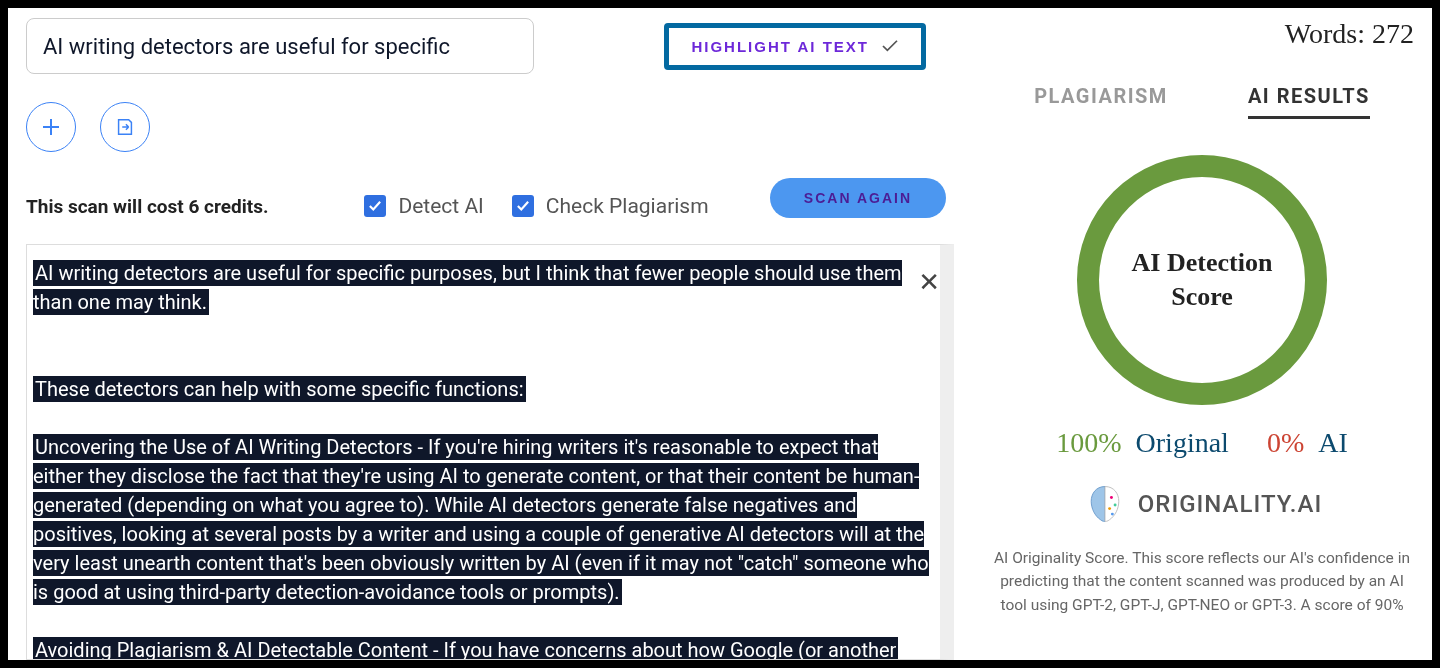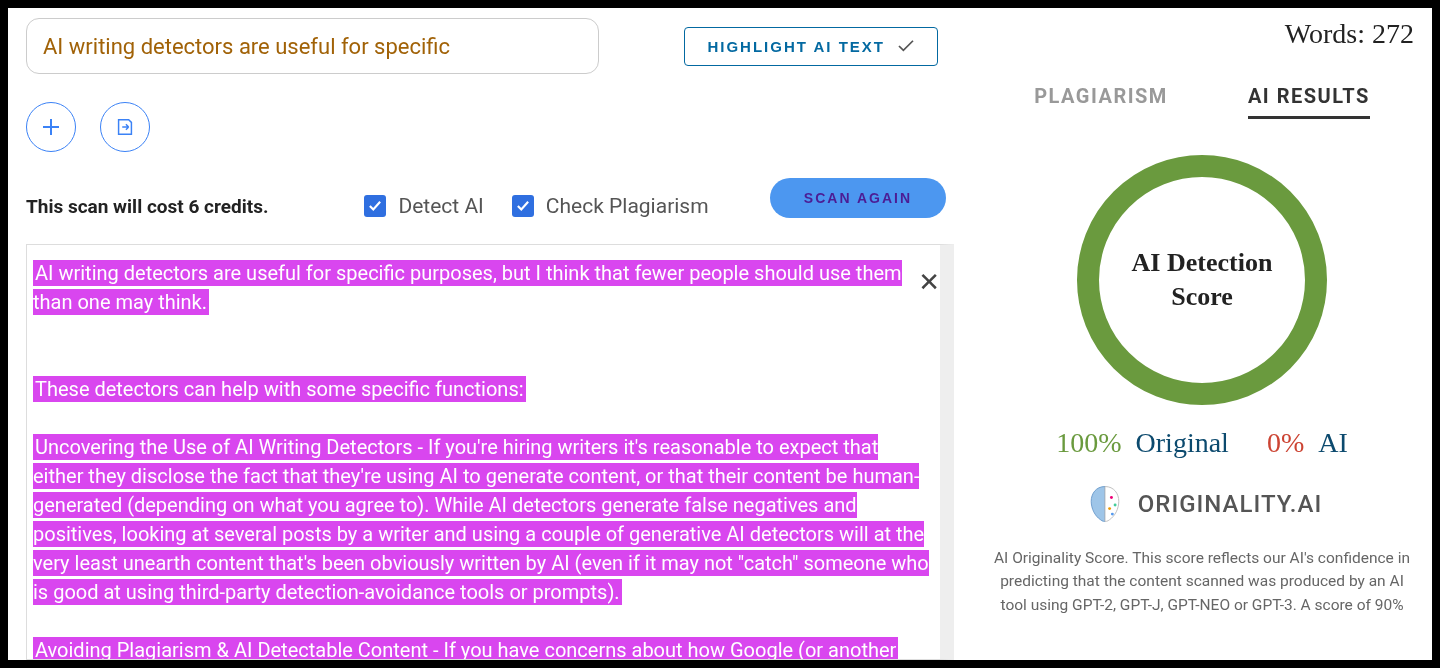--- a/index.html
+++ b/index.html
@@ -29,41 +29,41 @@
   flex-direction: column;
   align-items: center;
 }
 
 .top-row {
   display: flex;
   align-items: center;
   gap: 20px;
 }
 .title-input {
-  width: 573px;
+  width: 508px;
   height: 56px;
   border: 1px solid #ccc;
-  border-radius: 13px;
+  border-radius: 8px;
   font-size: 22px;
-  color: #a16207;
+  color: #0f172a;
   padding: 0 16px;
   outline: none;
   font-family: inherit;
 }
 .highlight-btn {
   margin-left: auto;
-  margin-right: 16px;
-  border: 1px solid #0369a1;
+  margin-right: 28px;
+  border: 5px solid #0369a1;
   background: #fff;
   border-radius: 4px;
   padding: 10px 22px;
   font-size: 15px;
   letter-spacing: 2px;
   font-weight: 600;
-  color: #0369a1;
+  color: #6d28d9;
   display: flex;
   align-items: center;
   gap: 12px;
   cursor: pointer;
 }
 .check-svg { width: 18px; height: 14px; }
 
 .icon-row {
   display: flex;
   gap: 24px;
@@ -133,21 +133,21 @@
   flex: 1;
   overflow: hidden;
   padding: 14px 10px 0 6px;
 }
 .text-content {
   font-size: 20px;
   line-height: 1.45;
   color: #fff;
 }
 .hl {
-  background: #d946ef;
+  background: #0f172a;
   padding: 1px 2px;
 }
 .close-x {
   position: absolute;
   top: 22px;
   right: -2px;
   font-size: 26px;
   color: #444;
   cursor: pointer;
   background:#fff;

